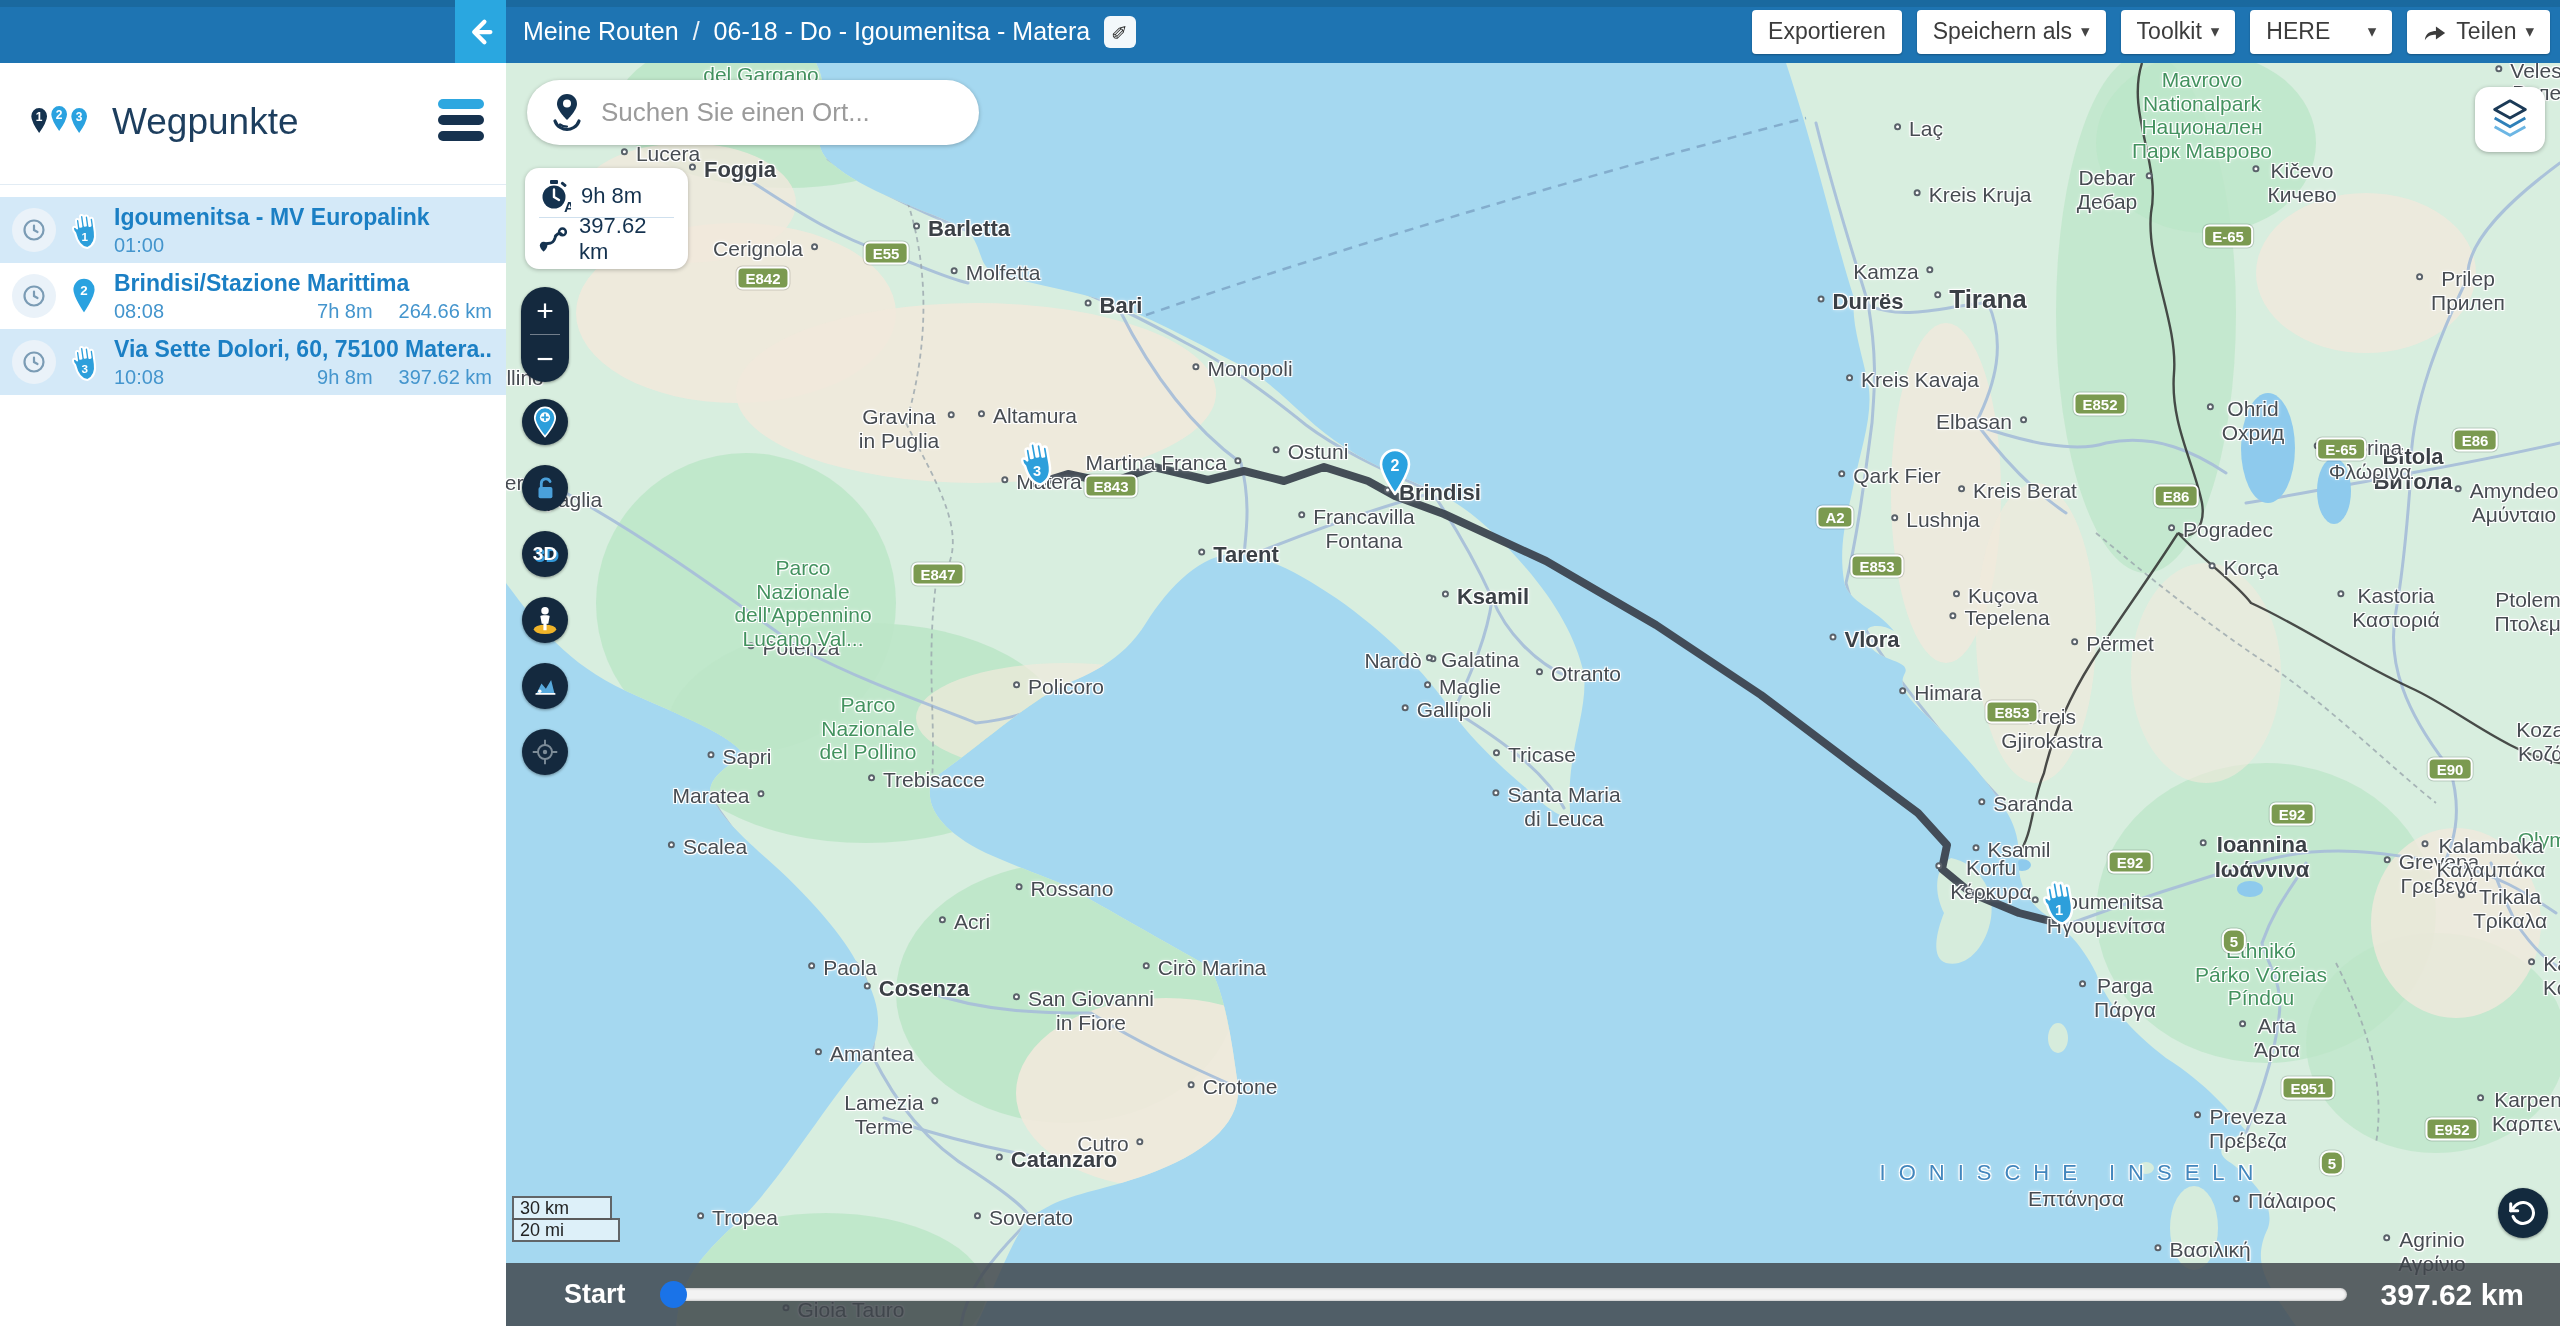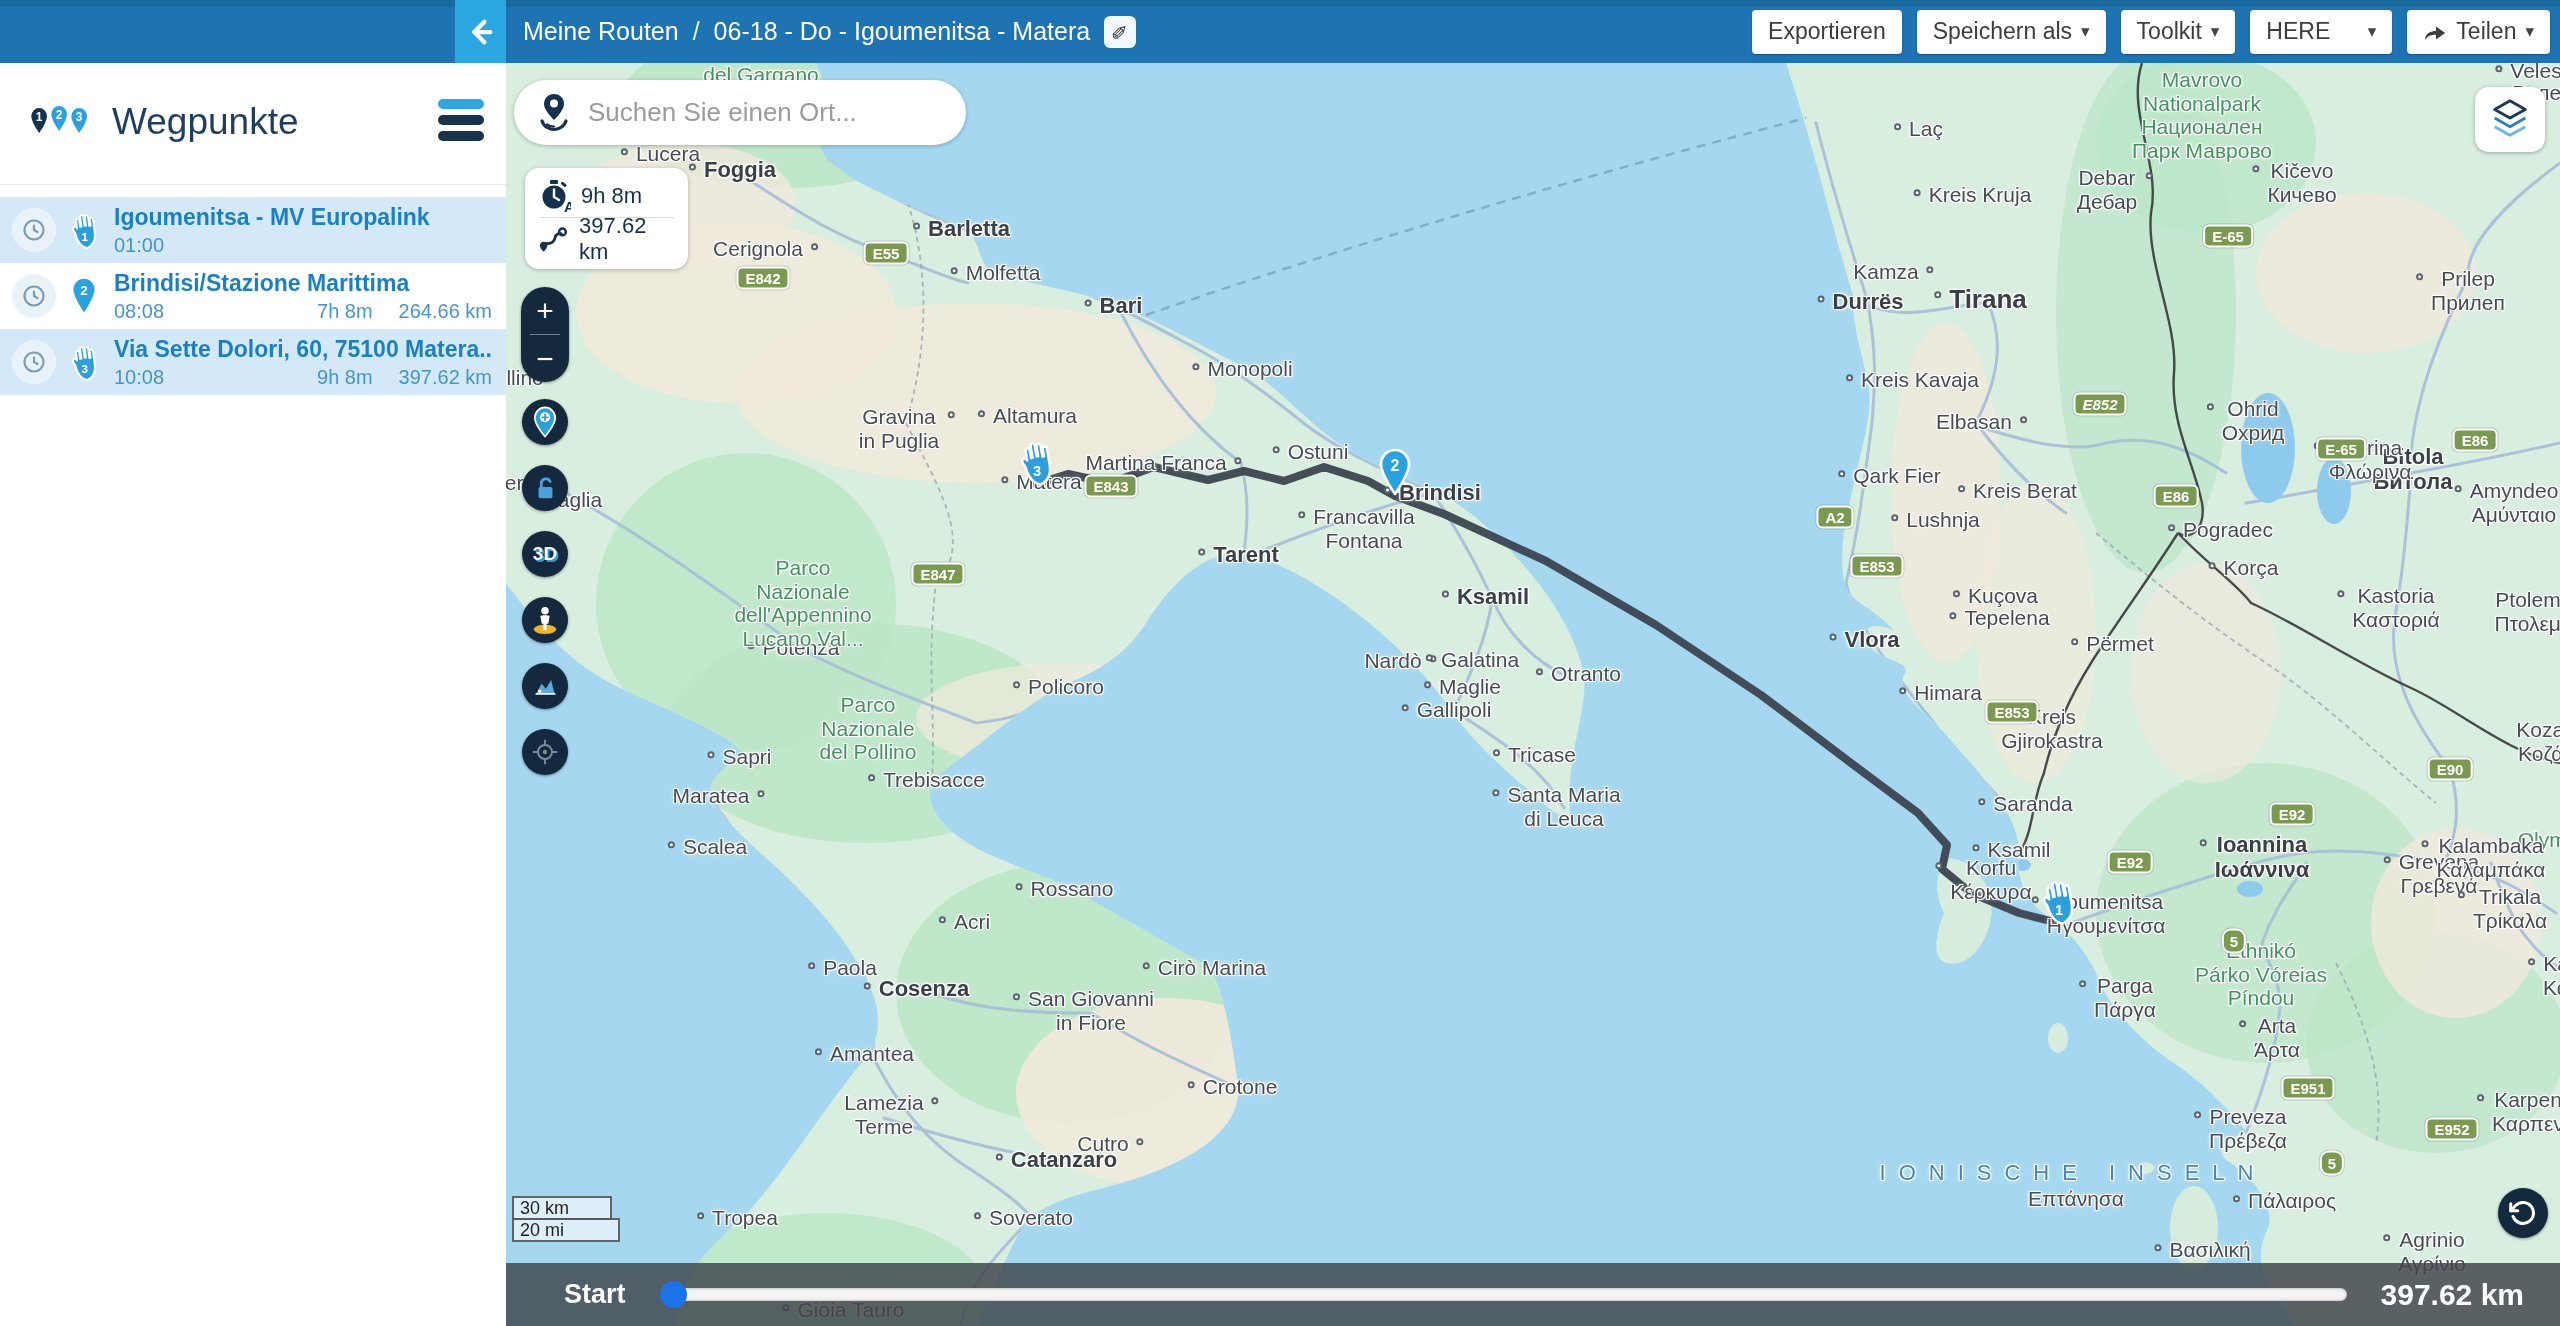--- a/index.html
+++ b/index.html
@@ -62,21 +62,21 @@
   .city .dot.l { left:-15px; top:6px; }
   .city .dot.r { right:-15px; top:6px; }
   .shield { position:absolute; transform:translate(-50%,-50%); background:#7b9a50; color:#fff;
     border:2px solid #fff; border-radius:6px; padding:1px 7px; font-size:15px; font-weight:bold;
     box-shadow:0 0 0 1px rgba(0,0,0,.15); }
   .shield.hex { border-radius:9px; padding:2px 6px; }
 
   .rt-marker { position:absolute; z-index:8; }
 
   
-  .searchbox { position:absolute; left:8px; top:17px; width:452px; height:65px; background:#fff;
+  .searchbox { position:absolute; left:21px; top:17px; width:452px; height:65px; background:#fff;
     border-radius:33px; z-index:20; display:flex; align-items:center; padding:0 20px;
     box-shadow:0 1px 4px rgba(0,0,0,.25); }
   .searchbox input { border:none; outline:none; flex:1; font-size:26px; color:#555;
     font-family:"Liberation Sans",sans-serif; margin-left:14px; background:transparent; }
   .searchbox input::placeholder { color:#9b9b9b; }
 
   
   .summary { position:absolute; left:19px; top:105px; width:163px; height:101px; background:#fff;
     border-radius:14px; z-index:20; box-shadow:0 1px 4px rgba(0,0,0,.25); padding:8px 12px; }
   .sum-row { display:flex; align-items:center; height:40px; gap:10px; }
@@ -784,21 +784,21 @@
         <div class="city" style="left: 1570px; top: 1136px;">
           <div>Επτάνησα</div>
         </div>
         <div class="city sea" style="left: 1567px; top: 1110px;">
           <div>IONISCHE INSELN</div>
         </div>
         <div class="shield" style="left: 257px; top: 215px;">E842</div>
         <div class="shield" style="left: 380px; top: 190px;">E55</div>
         <div class="shield" style="left: 605px; top: 423px;">E843</div>
         <div class="shield" style="left: 432px; top: 511px;">E847</div>
-        <div class="shield" style="left: 1594px; top: 341px; font-style: italic;">E852</div>
+        <div class="shield" style="left: 1594px; top: 341px;">E852</div>
         <div class="shield" style="left: 1371px; top: 503px;">E853</div>
         <div class="shield" style="left: 1506px; top: 649px;">E853</div>
         <div class="shield" style="left: 1329px; top: 454px;">A2</div>
         <div class="shield" style="left: 1722px; top: 173px;">E-65</div>
         <div class="shield" style="left: 1835px; top: 386px;">E-65</div>
         <div class="shield" style="left: 1670px; top: 433px;">E86</div>
         <div class="shield" style="left: 1969px; top: 377px;">E86</div>
         <div class="shield" style="left: 1944px; top: 706px;">E90</div>
         <div class="shield" style="left: 1624px; top: 799px;">E92</div>
         <div class="shield" style="left: 1786px; top: 751px;">E92</div>

